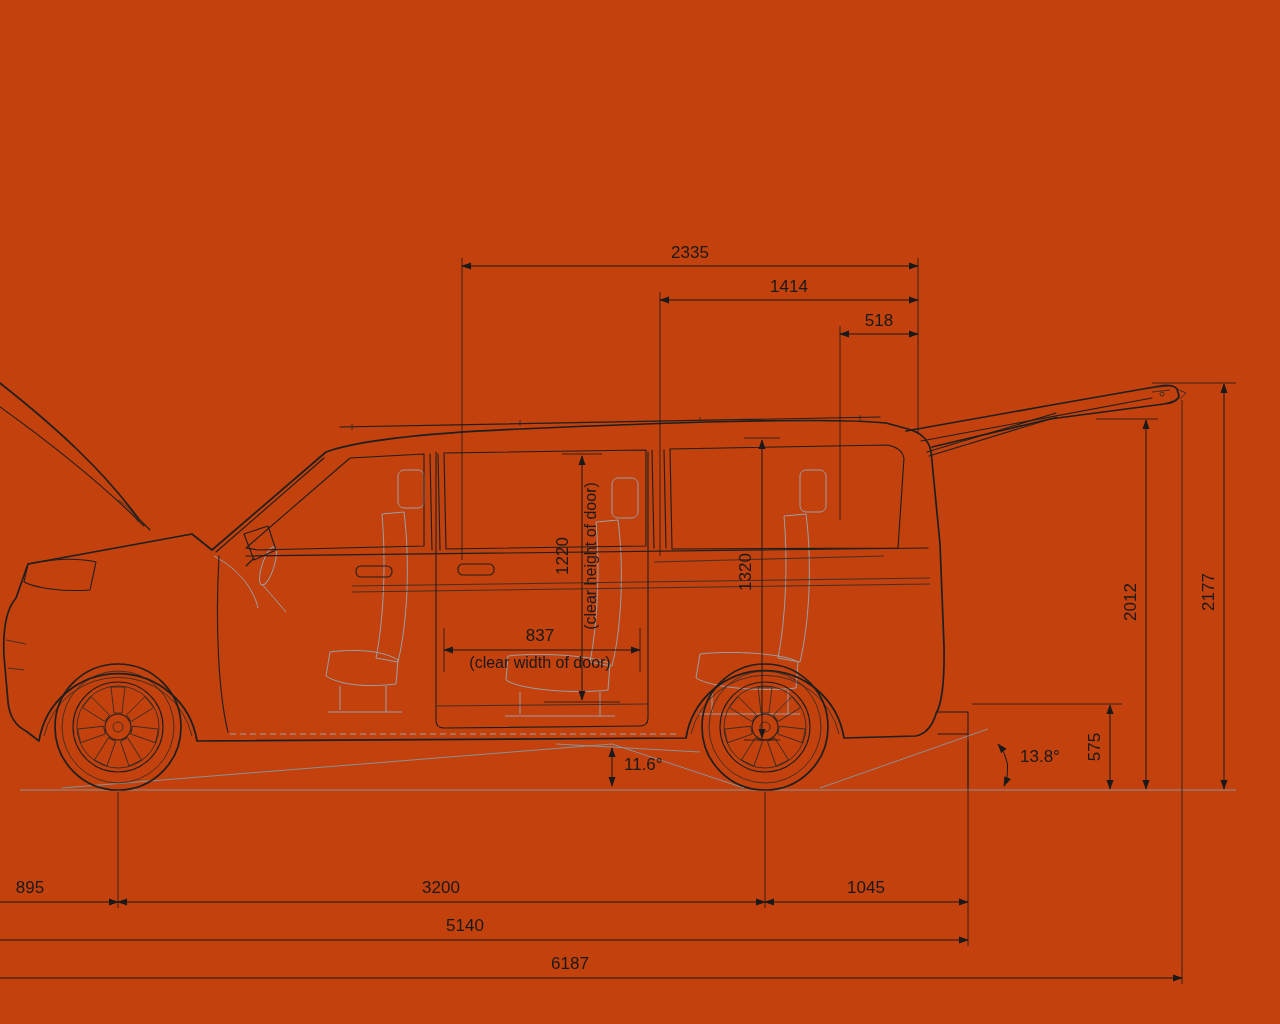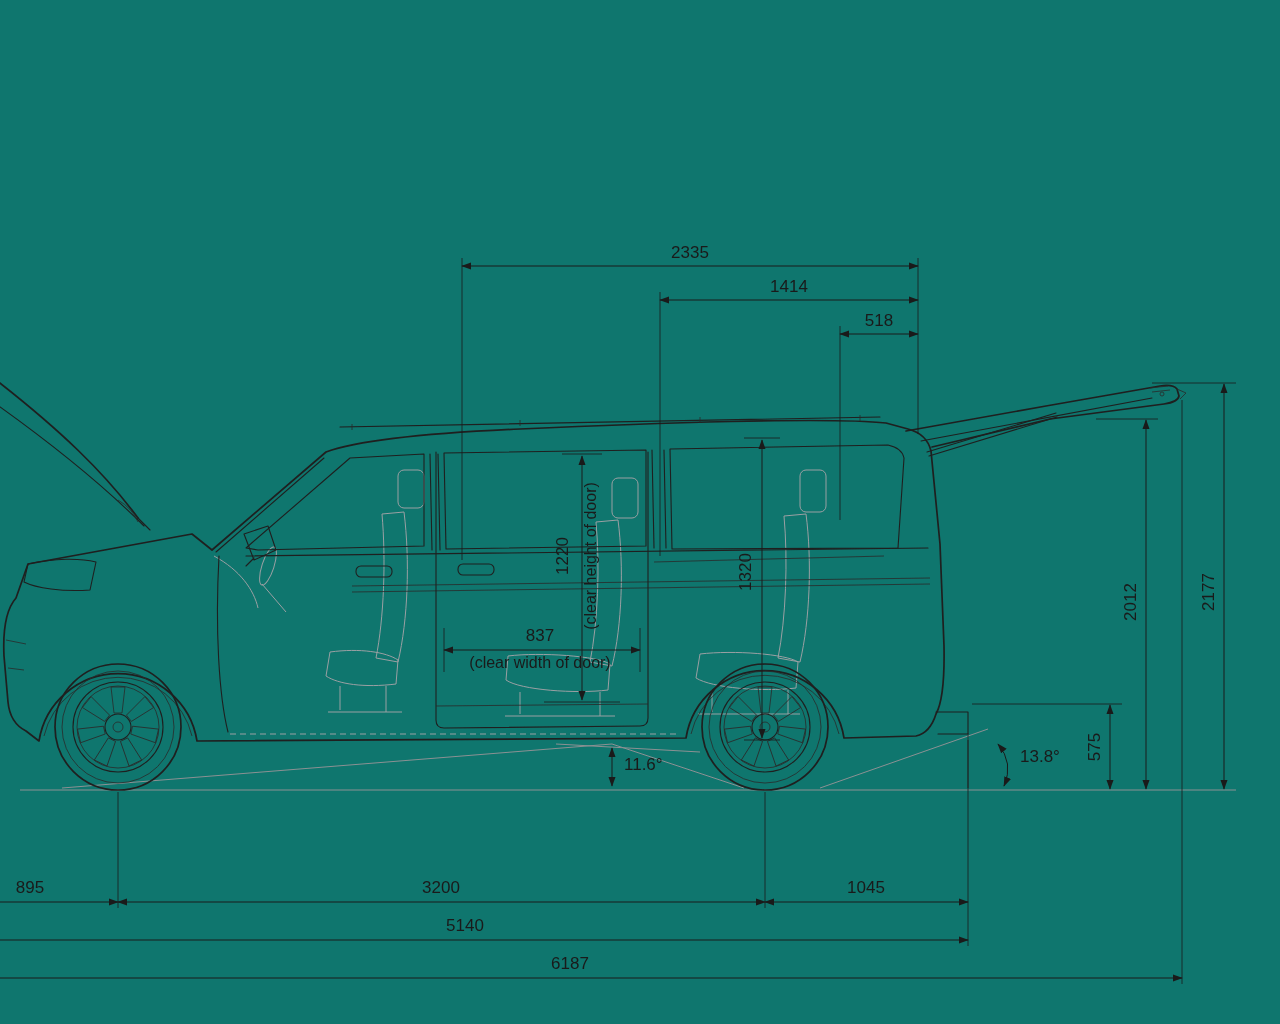--- a/index.html
+++ b/index.html
@@ -1,16 +1,16 @@
 <!DOCTYPE html>
 <html><head>
 <meta charset="utf-8">
 <style>
   html,body{margin:0;padding:0;background:#ffffff;}
-  .stage{position:relative;width:1280px;height:1024px;background:#0f766e;overflow:hidden;}
+  .stage{position:relative;width:1280px;height:1024px;background:#c2410c;overflow:hidden;}
   svg{display:block;}
   .oline{fill:none;stroke:#1f1f1f;stroke-width:1.7;stroke-linejoin:round;stroke-linecap:round;}
   .mline{fill:none;stroke:#1f1f1f;stroke-width:1.1;stroke-linejoin:round;stroke-linecap:round;}
   .tline{fill:none;stroke:#2a2a2a;stroke-width:0.8;stroke-linejoin:round;}
   .ghost{fill:none;stroke:#9aa0a3;stroke-width:1;stroke-linejoin:round;}
   .cons{fill:none;stroke:#8c9193;stroke-width:1;}
   .dim{stroke:#1a1a1a;stroke-width:1;fill:none;}
   .ext{stroke:#1a1a1a;stroke-width:0.8;fill:none;}
   .dimtxt{font-family:"Liberation Sans",sans-serif;font-size:17px;fill:#1a1a1a;}
   .dimnote{font-family:"Liberation Sans",sans-serif;font-size:16px;fill:#1a1a1a;}

